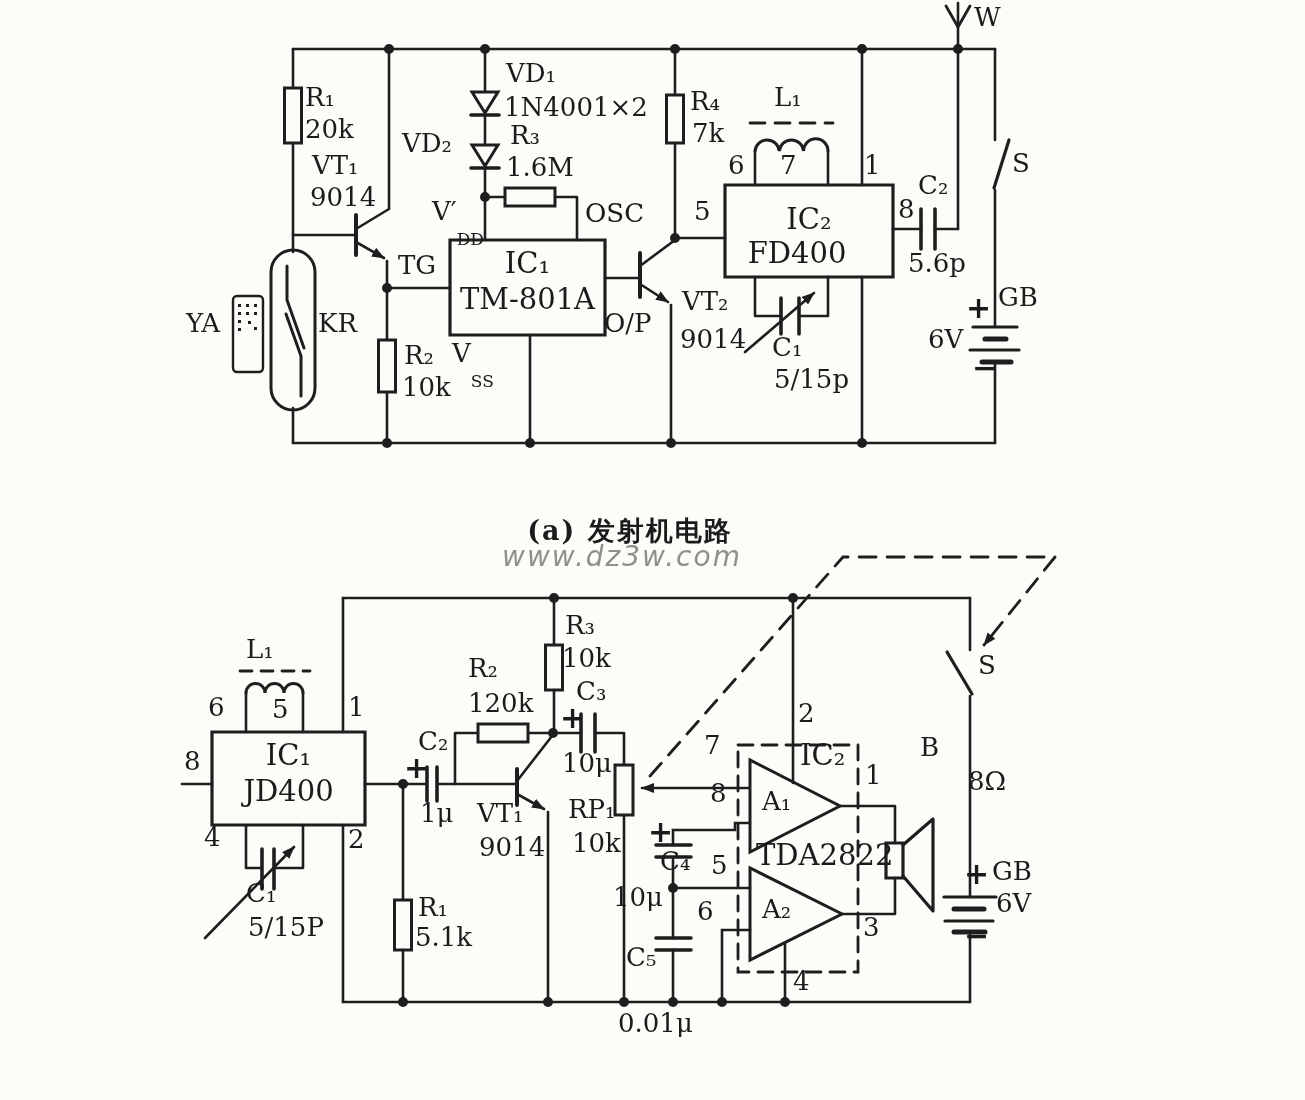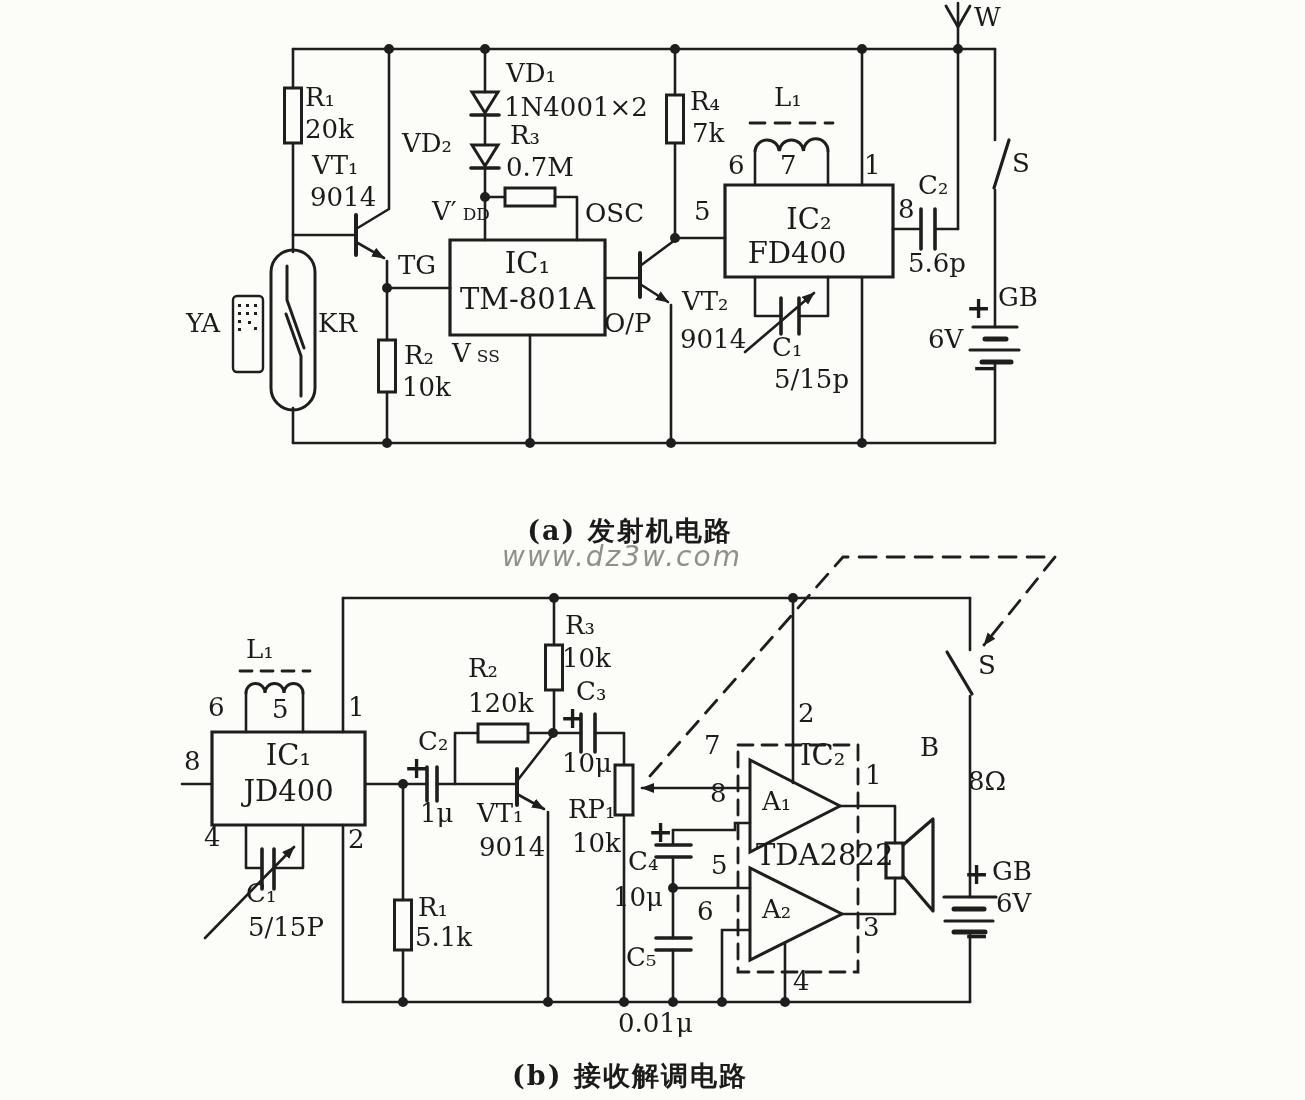--- a/index.html
+++ b/index.html
@@ -3,21 +3,21 @@
 <meta charset="utf-8">
 <style>
   html,body{margin:0;padding:0;background:#e8e8e4;}
   #stage{position:relative;width:1305px;height:1100px;background:#fcfcf9;overflow:hidden;
          font-family:"DejaVu Serif","Liberation Serif",serif;color:#1b1b1b;}
   #wiring{position:absolute;left:0;top:0;}
   .lbl{position:absolute;font-size:26px;line-height:1.05;white-space:nowrap;color:#1b1b1b;}
   .ctr{text-align:center;}
   .big{font-size:29px;}
   .sign{font-size:30px;font-weight:bold;}
-  .subt{font-size:17px;position:relative;top:0;letter-spacing:0;margin-left:6px;}
+  .subt{font-size:17px;position:relative;top:25px;letter-spacing:0;}
   .caption{position:absolute;font-size:27px;font-weight:bold;letter-spacing:2px;
            font-family:"DejaVu Serif","Liberation Serif",serif;margin-top:10px;}
   .watermark{position:absolute;font-size:28px;font-style:italic;color:#8f8f8c;letter-spacing:2px;
              font-family:"DejaVu Sans","Liberation Sans",sans-serif;}
   svg path,svg rect,svg circle,svg polygon,svg line{vector-effect:non-scaling-stroke;}
 </style>
 </head>
 <body>
 
 <div id="stage">
@@ -282,21 +282,21 @@
 <span class="lbl" style="left:305px;top:84px">R₁</span>
 <span class="lbl" style="left:305px;top:116px">20k</span>
 <span class="lbl" style="left:312px;top:152px">VT₁</span>
 <span class="lbl" style="left:310px;top:184px">9014</span>
 <span class="lbl" style="left:186px;top:310px">YA</span>
 <span class="lbl" style="left:318px;top:310px">KR</span>
 <span class="lbl" style="left:506px;top:60px">VD₁</span>
 <span class="lbl" style="left:504px;top:94px">1N4001×2</span>
 <span class="lbl" style="left:402px;top:130px">VD₂</span>
 <span class="lbl" style="left:510px;top:122px">R₃</span>
-<span class="lbl" style="left:506px;top:154px">0.7M</span>
+<span class="lbl" style="left:506px;top:154px">1.6M</span>
 <span class="lbl" style="left:432px;top:198px"><span>V′</span><span class="subt">DD</span></span>
 <span class="lbl" style="left:585px;top:200px">OSC</span>
 <span class="lbl" style="left:398px;top:252px">TG</span>
 <span class="lbl big ctr" style="left:450px;top:248px;width:155px">IC₁</span>
 <span class="lbl big ctr" style="left:450px;top:284px;width:155px">TM-801A</span>
 <span class="lbl" style="left:452px;top:340px"><span>V</span><span class="subt">SS</span></span>
 <span class="lbl" style="left:404px;top:342px">R₂</span>
 <span class="lbl" style="left:402px;top:374px">10k</span>
 <span class="lbl" style="left:604px;top:310px">O/P</span>
 <span class="lbl" style="left:682px;top:288px">VT₂</span>
@@ -317,21 +317,20 @@
 <span class="lbl" style="left:774px;top:366px">5/15p</span>
 <span class="lbl" style="left:974px;top:4px">W</span>
 <span class="lbl" style="left:1012px;top:150px">S</span>
 <span class="lbl sign" style="left:966px;top:292px">+</span>
 <span class="lbl" style="left:998px;top:284px">GB</span>
 <span class="lbl" style="left:928px;top:326px">6V</span>
 <span class="lbl sign" style="left:972px;top:352px">−</span>
 
 <span class="caption ctr" style="left:430px;top:503px;width:400px">(a) 发射机电路</span>
 <span class="watermark" style="left:502px;top:540px">www.dz3w.com</span>
-<span class="caption ctr" style="left:430px;top:1048px;width:400px">(b) 接收解调电路</span>
 
 <span class="lbl" style="left:246px;top:636px">L₁</span>
 <span class="lbl" style="left:208px;top:694px">6</span>
 <span class="lbl" style="left:272px;top:696px">5</span>
 <span class="lbl" style="left:348px;top:694px">1</span>
 <span class="lbl" style="left:184px;top:748px">8</span>
 <span class="lbl big ctr" style="left:212px;top:740px;width:153px">IC₁</span>
 <span class="lbl big ctr" style="left:212px;top:776px;width:153px">JD400</span>
 <span class="lbl" style="left:204px;top:824px">4</span>
 <span class="lbl" style="left:348px;top:826px">2</span>
@@ -346,21 +345,21 @@
 <span class="lbl" style="left:468px;top:690px">120k</span>
 <span class="lbl" style="left:565px;top:612px">R₃</span>
 <span class="lbl" style="left:562px;top:645px">10k</span>
 <span class="lbl" style="left:576px;top:678px">C₃</span>
 <span class="lbl sign" style="left:560px;top:702px">+</span>
 <span class="lbl" style="left:562px;top:750px">10μ</span>
 <span class="lbl" style="left:477px;top:800px">VT₁</span>
 <span class="lbl" style="left:479px;top:834px">9014</span>
 <span class="lbl" style="left:568px;top:796px">RP₁</span>
 <span class="lbl" style="left:572px;top:830px">10k</span>
-<span class="lbl" style="left:628px;top:848px">C₄</span>
+<span class="lbl" style="left:660px;top:848px">C₄</span>
 <span class="lbl sign" style="left:648px;top:816px">+</span>
 <span class="lbl" style="left:613px;top:884px">10μ</span>
 <span class="lbl" style="left:626px;top:944px">C₅</span>
 <span class="lbl" style="left:618px;top:1010px">0.01μ</span>
 <span class="lbl" style="left:704px;top:732px">7</span>
 <span class="lbl" style="left:710px;top:780px">8</span>
 <span class="lbl" style="left:711px;top:852px">5</span>
 <span class="lbl" style="left:697px;top:898px">6</span>
 <span class="lbl" style="left:798px;top:700px">2</span>
 <span class="lbl big" style="left:800px;top:740px">IC₂</span>

